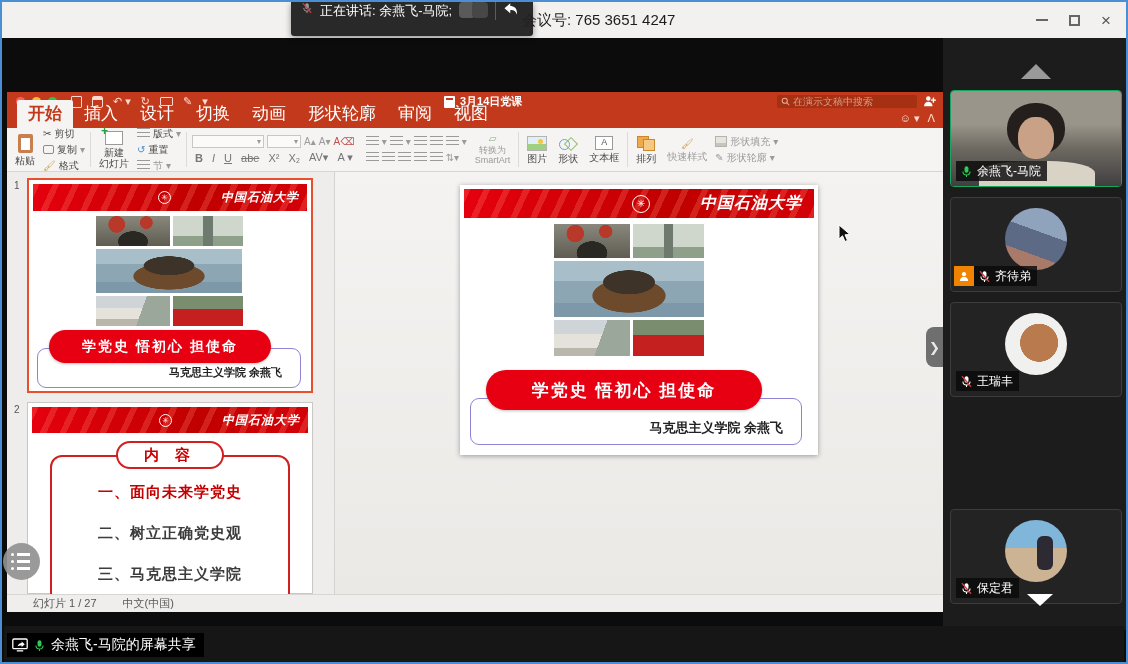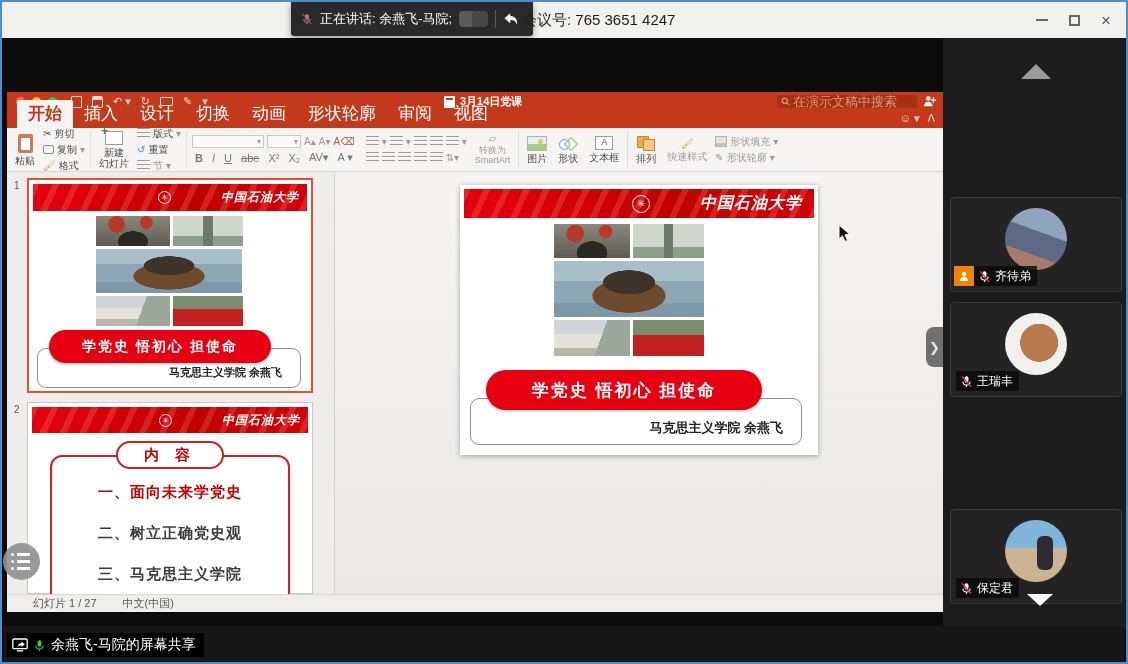--- a/index.html
+++ b/index.html
@@ -9,41 +9,41 @@
   
   .titlebar { position:absolute; left:0; top:0; width:1124px; height:36px; background:#f2f1f0; }
   .meeting-id { position:absolute; left:520px; top:9px; font-size:15px; color:#1c1c1c; }
   .win-controls { position:absolute; right:4px; top:0; height:36px; display:flex; align-items:center; }
   .win-btn { width:32px; height:30px; display:flex; align-items:center; justify-content:center; color:#555; cursor:default; }
   .glyph-min { width:12px; height:0; border-top:2px solid #666; }
   .glyph-max { width:11px; height:11px; border:2px solid #666; }
   .glyph-close { font-size:17px; color:#555; line-height:1; }
 
   .speak-panel { position:absolute; left:289px; top:0; width:242px; height:34px; background:rgba(32,32,32,.96);
-    border-radius:0 0 3px 3px; display:flex; align-items:center; padding:0 10px; gap:7px; box-shadow:0 2px 6px rgba(0,0,0,.4); z-index:5; }
+    border-radius:0 0 3px 3px; display:flex; padding:0 10px; gap:7px; box-shadow:0 2px 6px rgba(0,0,0,.4); z-index:5; }
   .speak-text { color:#fff; font-size:13px; white-space:nowrap; }
   .blur-sq { width:16px; height:16px; border-radius:4px; background:#5a5a5a; }
   .blur-sq.b2 { background:#474747; margin-left:-10px; }
   .panel-divider { width:1px; height:18px; background:#5c5c5c; }
 
   
   .ppt { position:absolute; left:5px; top:90px; width:936px; height:520px; background:#f5f4f2; }
   .ppt-titlebar { position:absolute; left:0; top:0; width:100%; height:19px; background:#c23a1b; display:flex; align-items:center; }
   .tlights { display:flex; gap:7px; margin-left:9px; }
   .tl { width:9px; height:9px; border-radius:50%; }
   .tl.r{background:#ff5f57}.tl.y{background:#febc2e}.tl.g{background:#28c840}
   .qat { display:flex; align-items:center; gap:10px; margin-left:14px; color:#ffd9cd; font-size:11px; }
   .qat .mini { width:11px; height:12px; border:1.5px solid #ffd9cd; border-radius:1px; }
   .qat .mini.save { border-radius:2px; background:linear-gradient(#ffd9cd 0 30%,transparent 30%); }
   .ppt-doc-title { position:absolute; left:437px; top:2px; display:flex; align-items:center; gap:5px; color:#fff; font-size:11px; font-weight:bold; }
   .doc-ico { width:11px; height:12px; background:#fff; border-radius:1px; position:relative; }
   .doc-ico::after { content:""; position:absolute; left:2px; top:2px; width:7px; height:2px; background:#c23a1b; }
   .ppt-search { position:absolute; left:770px; top:3px; width:140px; height:13px; background:#a53012; border-radius:2px;
     display:flex; align-items:center; padding:0 4px; gap:3px; }
-  .ppt-search input { background:transparent; border:none; outline:none; color:#e9a994; font-size:13px; width:110px; }
+  .ppt-search input { background:transparent; border:none; outline:none; color:#e9a994; font-size:10px; width:110px; }
   .ppt-search input::placeholder { color:#dd9a84; }
   .share-person { position:absolute; right:6px; top:3px; color:#fff; font-size:11px; }
 
   .ppt-tabs { position:absolute; left:0; top:19px; width:100%; height:17px; background:#c23a1b; display:flex; align-items:flex-end; padding-left:10px; }
   .ppt-tab { color:#fff; font-size:17px; padding:2px 11px 3px; cursor:default; }
   .ppt-tab.active { background:#f5f4f2; color:#c23a1b; font-weight:bold; border-radius:2px 2px 0 0; }
   .tab-right { position:absolute; right:8px; top:20px; display:flex; gap:8px; color:#ffd9cd; font-size:11px; align-items:center; }
 
   
   .ribbon { position:absolute; left:0; top:36px; width:100%; height:44px; background:#f5f4f2; border-bottom:1px solid #d8d6d3; display:flex; align-items:stretch; font-size:10px; color:#4a4a4a; }
@@ -476,20 +476,35 @@
 
   <div class="side-handle">❯</div>
 
   <svg class="cursor" width="13" height="19" viewBox="0 0 13 19">
     <path d="M1 1 L1 15 L4.5 11.8 L7 17.5 L9.5 16.4 L7 10.8 L12 10.5 Z" fill="#111" stroke="#fff" stroke-width="1"></path>
   </svg>
 
   <div class="sidebar">
     <div class="tri-up"></div>
 
+    <div class="tile speaking" style="top:52px;">
+      <div class="video-bg">
+        <span class="v-body"></span>
+          <span class="v-hair"></span>
+          <span class="v-face"></span>
+      </div>
+      <div class="name-badge">
+        <svg width="13" height="13" viewBox="0 0 20 20">
+          <rect x="7" y="2" width="6" height="10" rx="3" fill="#2ecc52"></rect>
+          <path d="M4.5 10a5.5 5.5 0 0 0 11 0" fill="none" stroke="#2ecc52" stroke-width="1.6"></path>
+          <line x1="10" y1="15.5" x2="10" y2="18.5" stroke="#2ecc52" stroke-width="1.6"></line>
+        </svg>
+        <span>余燕飞-马院</span>
+      </div>
+    </div>
 
     <div class="tile" style="top:159px;">
       <span class="avatar av-street"></span>
       <div class="name-badge">
         <span class="pbadge">
           <svg width="12" height="12" viewBox="0 0 16 14">
               <circle cx="8" cy="4.5" r="2.8" fill="#fff"></circle>
               <path d="M2.5 13.5 a5.5 5.5 0 0 1 11 0z" fill="#fff"></path>
             </svg>
         </span>

